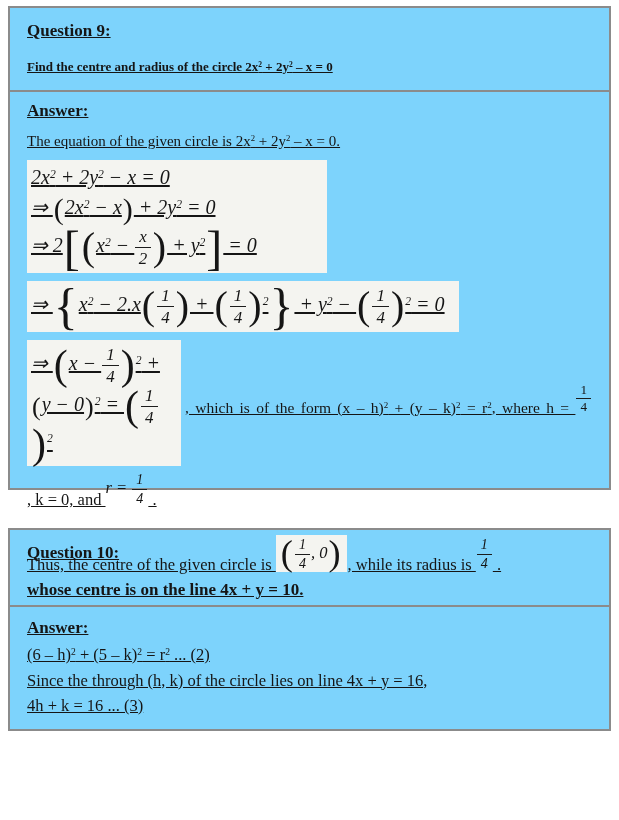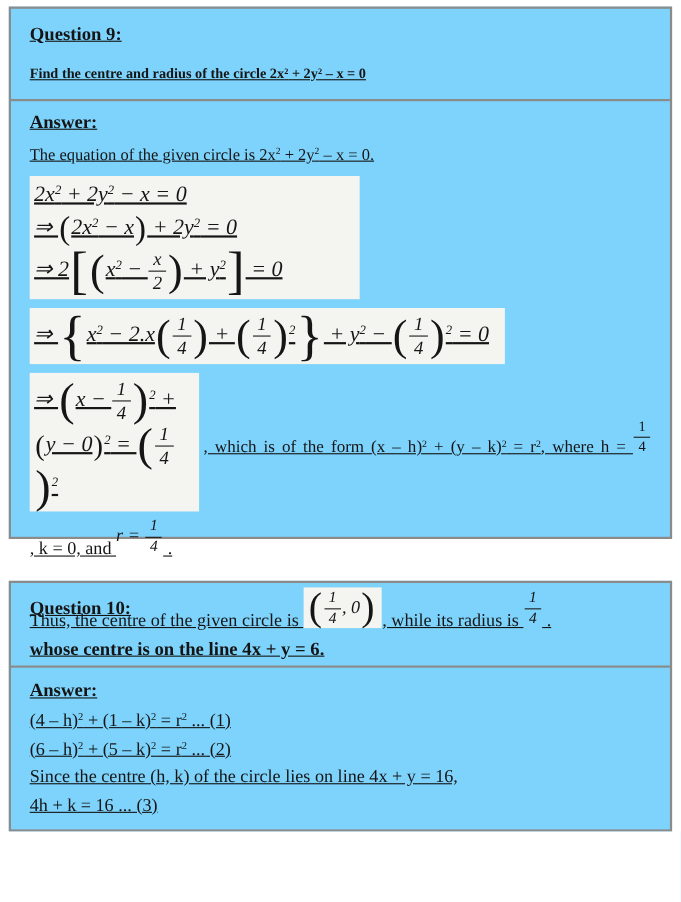--- a/index.html
+++ b/index.html
@@ -111,22 +111,21 @@
 
     <div class="k0-line">, k = 0, and <span class="mit lift">r = <span class="frac"><span class="fnum">1</span><span class="fden">4</span></span></span> .</div>
 
     <div class="thus-line">Thus, the centre of the given circle is <span class="mit lift chip"><span class="big" style="font-size: 2.2em;">(</span><span class="frac"><span class="fnum">1</span><span class="fden">4</span></span>, 0<span class="big" style="font-size: 2.2em;">)</span></span>, while its radius is <span class="mit lift"><span class="frac"><span class="fnum">1</span><span class="fden">4</span></span></span> .</div>
   </div>
 </div>
 
 <div class="qa-box" id="q10-box">
   <div class="q-cell">
     <div class="q-title">Question 10:</div>
-    <div class="q-text-line">whose centre is on the line 4x + y = 6.</div>
+    <div class="q-text-line">whose centre is on the line 4x + y = 10.</div>
   </div>
   <div class="a-cell">
     <div class="a-label">Answer:</div>
-    <div class="a10-line">(4 – h)<sup>2</sup> + (1 – k)<sup>2</sup> = r<sup>2</sup> ... (1)</div>
     <div class="a10-line">(6 – h)<sup>2</sup> + (5 – k)<sup>2</sup> = r<sup>2</sup> ... (2)</div>
-    <div class="a10-line">Since the centre (h, k) of the circle lies on line 4x + y = 16,</div>
+    <div class="a10-line">Since the through (h, k) of the circle lies on line 4x + y = 16,</div>
     <div class="a10-line">4h + k = 16 ... (3)</div>
   </div>
 </div>
 
 </body></html>

